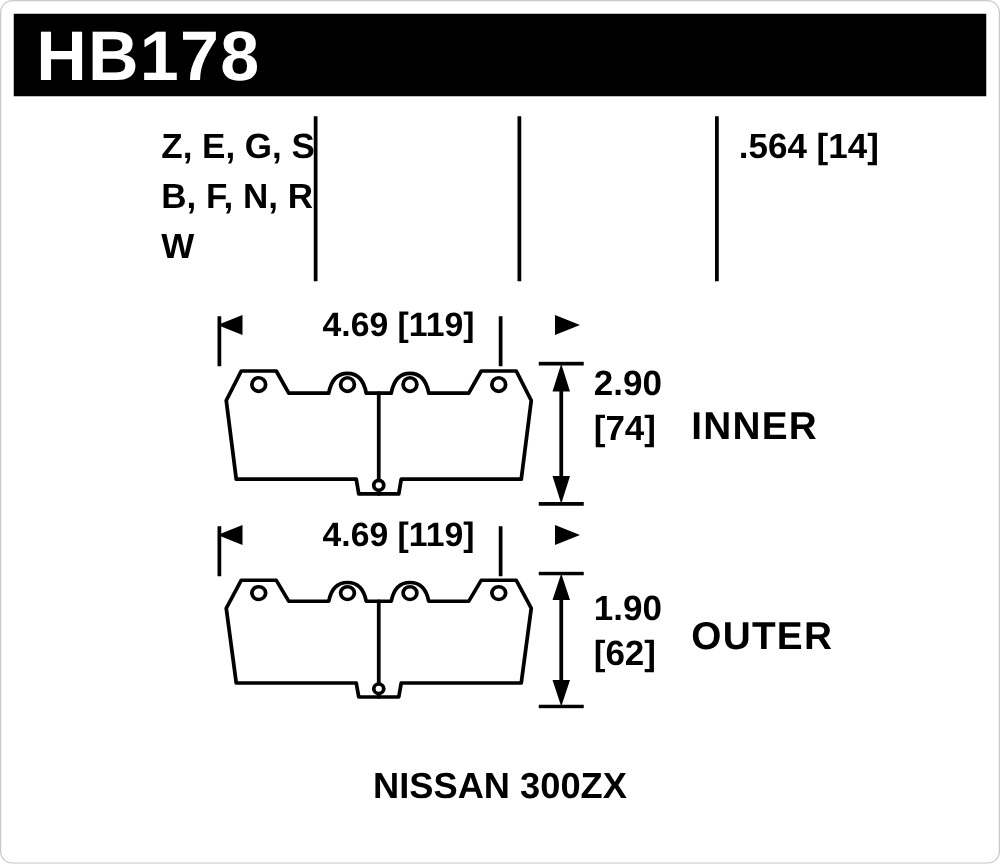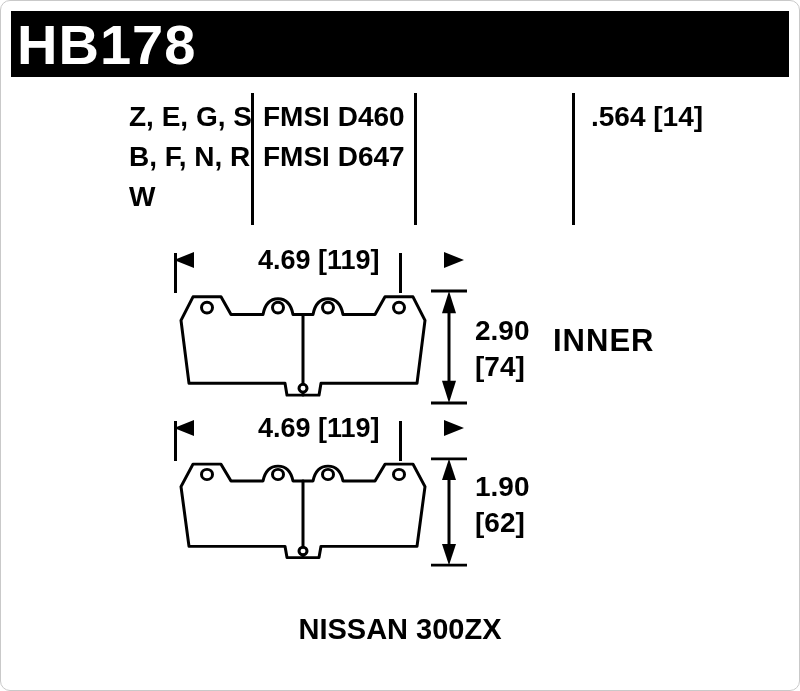--- a/index.html
+++ b/index.html
@@ -8,21 +8,21 @@
     position:relative; width:800px; height:691px; background:#fff;
     border:1px solid #c9c9c9; border-radius:10px; overflow:hidden;
     color:#000;
   }
   
   .header {
     position:absolute; left:10px; top:10px; right:10px; height:66px;
     background:#000; display:flex; align-items:center;
   }
   .header .pn {
-    color:#fff; font-size:56px; font-weight:bold; padding-left:6px; letter-spacing:1px;
+    color:#fff; font-size:56px; font-weight:bold; padding-left:18px; letter-spacing:1px;
   }
   
   .spec-text { position:absolute; font-size:28px; font-weight:bold; line-height:40px; white-space:nowrap; }
   .compounds { left:128px; top:96px; }
   .fmsi      { left:262px; top:96px; }
   .thickness { left:590px; top:96px; }
   .vline { position:absolute; width:3px; height:132px; top:92px; background:#000; }
   .v1 { left:250px; }
   .v2 { left:413px; }
   .v3 { left:571px; }
@@ -38,21 +38,21 @@
   .hdim .tick-r { right:0; }
   .hdim1 { left:173px; top:248px; width:228px; }
   .hdim2 { left:173px; top:416px; width:228px; }
   
   .abs { position:absolute; }
   .pad1 { left:172px; top:284px; }
   .pad2 { left:172px; top:452px; }
   .vdim1 { left:428px; top:288px; }
   .vdim2 { left:428px; top:456px; }
   .hlabel { position:absolute; font-size:28px; font-weight:bold; line-height:36px; white-space:nowrap; }
-  .hlabel1 { left:474px; top:312px; }
+  .hlabel1 { left:474px; top:288px; }
   .hlabel2 { left:474px; top:468px; }
   .poslabel { position:absolute; font-size:31px; font-weight:bold; white-space:nowrap; letter-spacing:1px; }
   .pos1 { left:552px; top:322px; }
   .pos2 { left:552px; top:490px; }
   
   .footer { position:absolute; left:0; right:0; top:612px; text-align:center;
             font-size:29px; font-weight:bold; }
 </style>
 </head>
 <body>
@@ -83,24 +83,20 @@
   <div class="header">
     <span class="pn">HB178</span>
   </div>
 
   <div class="spec-text compounds">
     <div>Z, E, G, S</div>
     <div>B, F, N, R</div>
     <div>W</div>
   </div>
   <div class="vline v1"></div>
-  <div class="spec-text fmsi">
-    <div>FMSI D460</div>
-    <div>FMSI D647</div>
-  </div>
   <div class="vline v2"></div>
   <div class="vline v3"></div>
   <div class="spec-text thickness">.564 [14]</div>
 
   <div class="hdim hdim1">
     <span class="tick tick-l"></span>
     <span class="ah l"></span>
     <span class="hline"></span>
     <span class="dimtext">4.69 [119]</span>
     <span class="hline"></span>
@@ -131,16 +127,17 @@
   <svg class="abs pad2" width="260" height="112" viewBox="0 0 260 120" preserveAspectRatio="none">
       <use href="#pad-shape"></use>
     </svg>
   <svg class="abs vdim2" width="40" height="110" viewBox="0 0 40 120" preserveAspectRatio="none">
       <use href="#vdim-shape"></use>
     </svg>
   <div class="hlabel hlabel2">
     <div>1.90</div>
     <div>[62]</div>
   </div>
+  <div class="poslabel pos2">OUTER</div>
 
   <div class="footer">NISSAN 300ZX</div>
 
 </div>
 
 </body></html>

